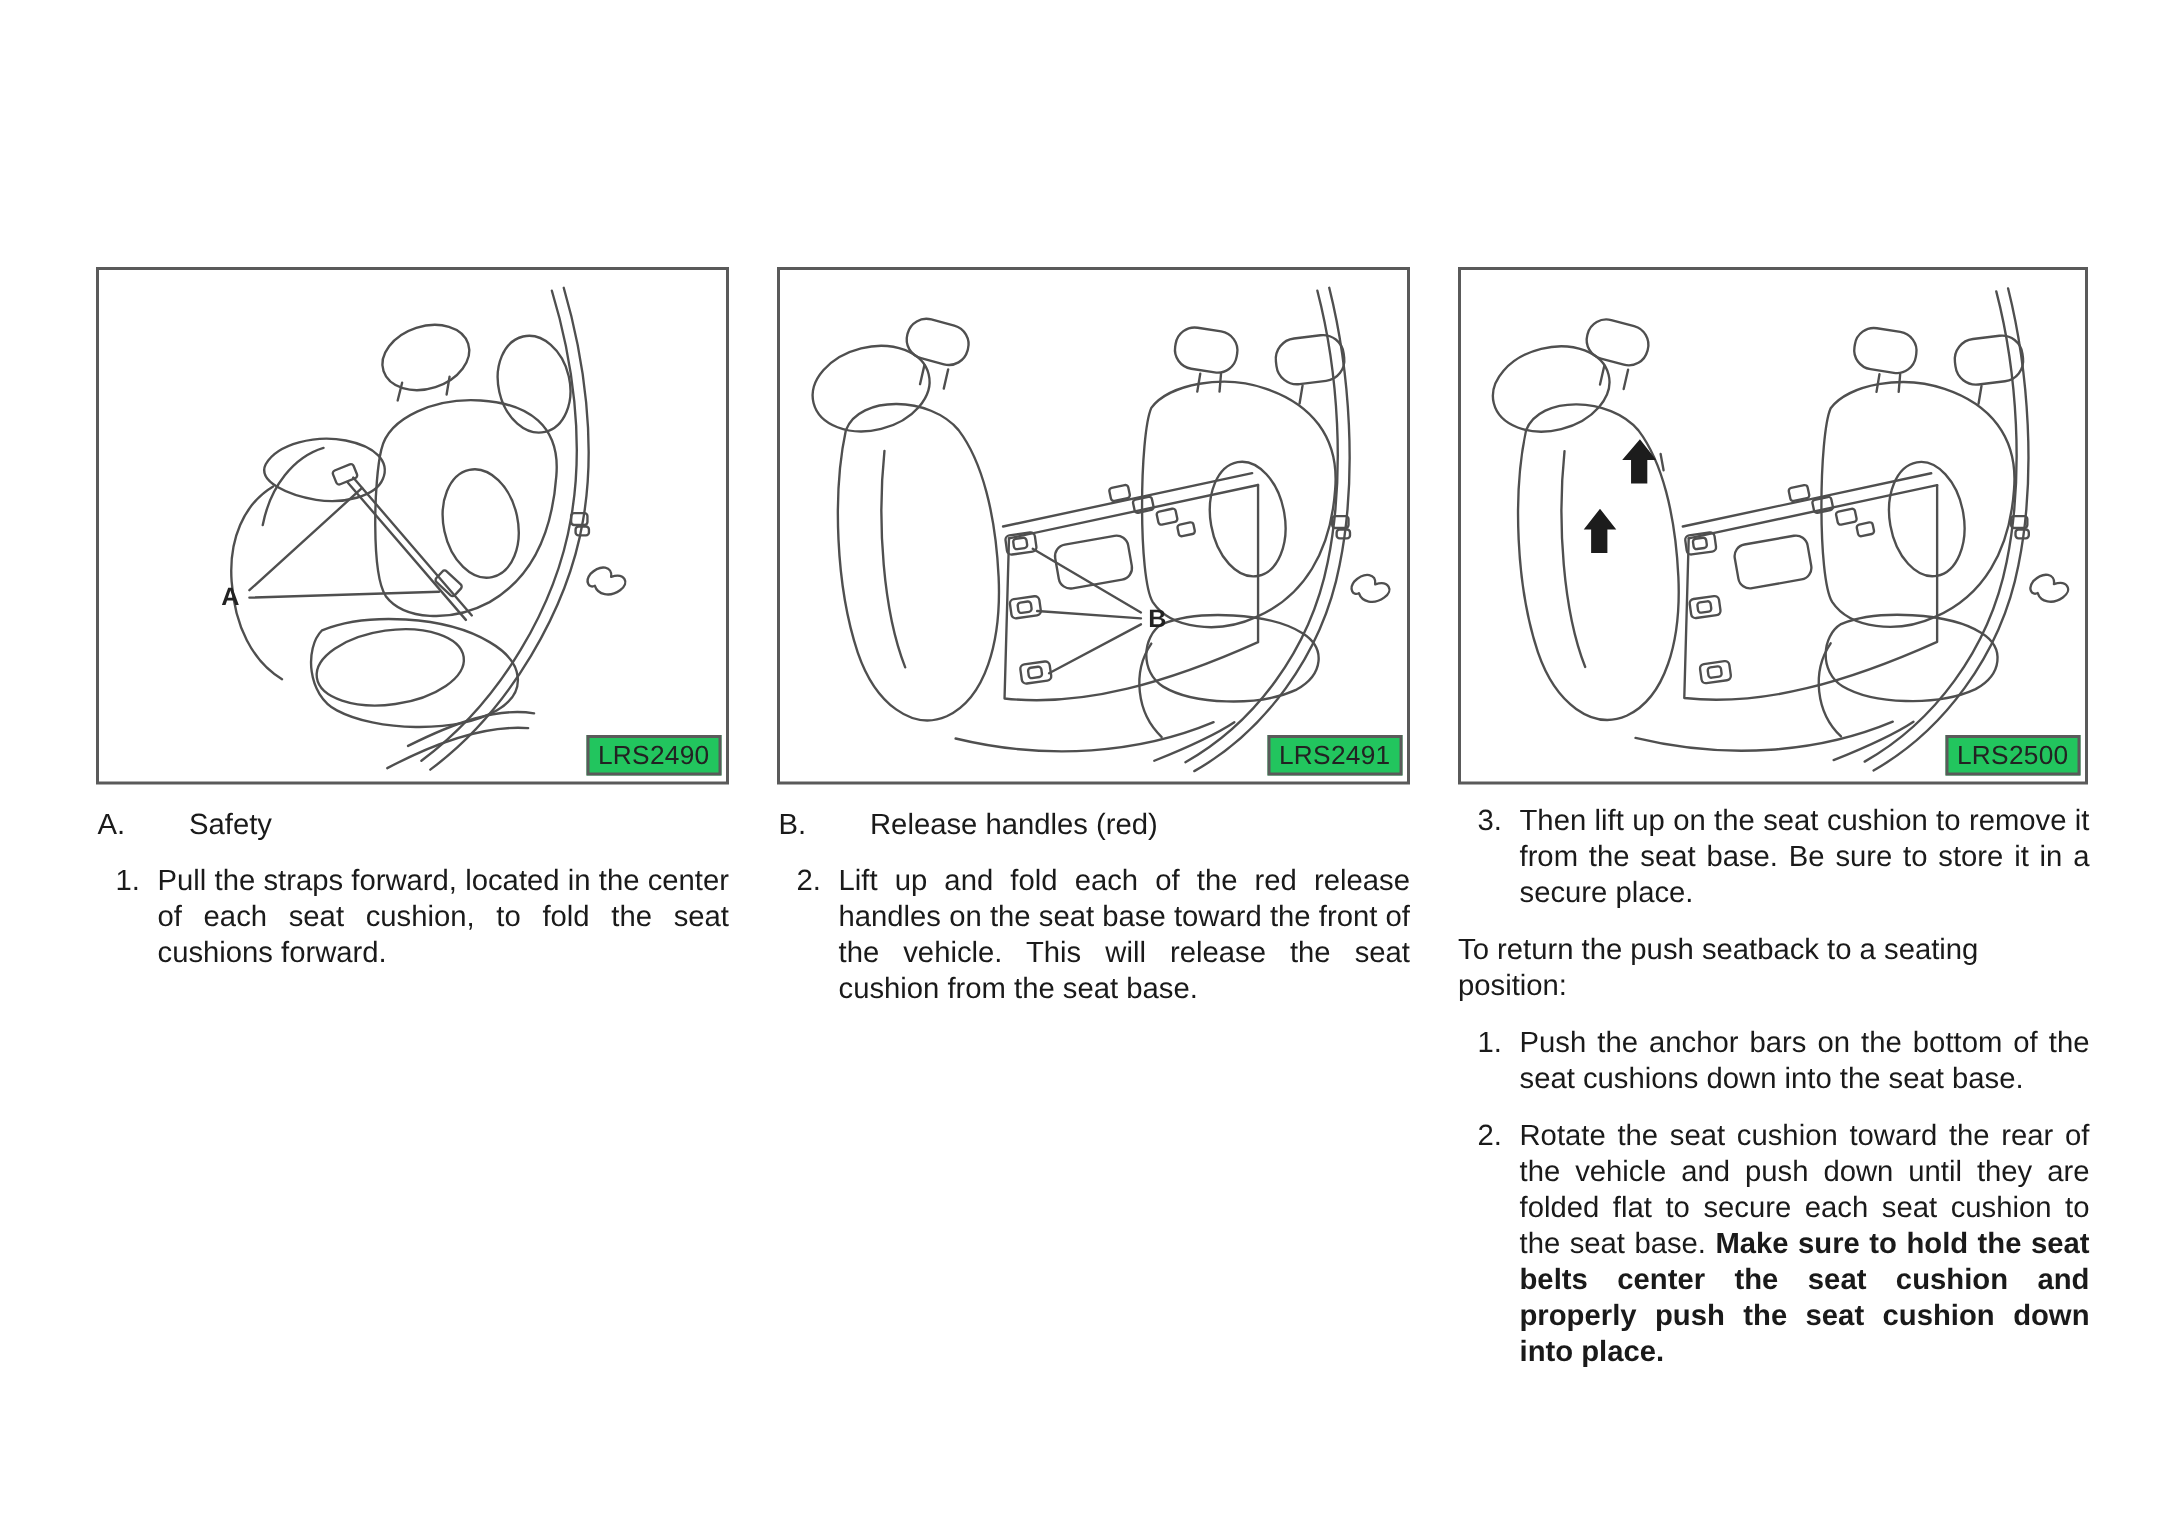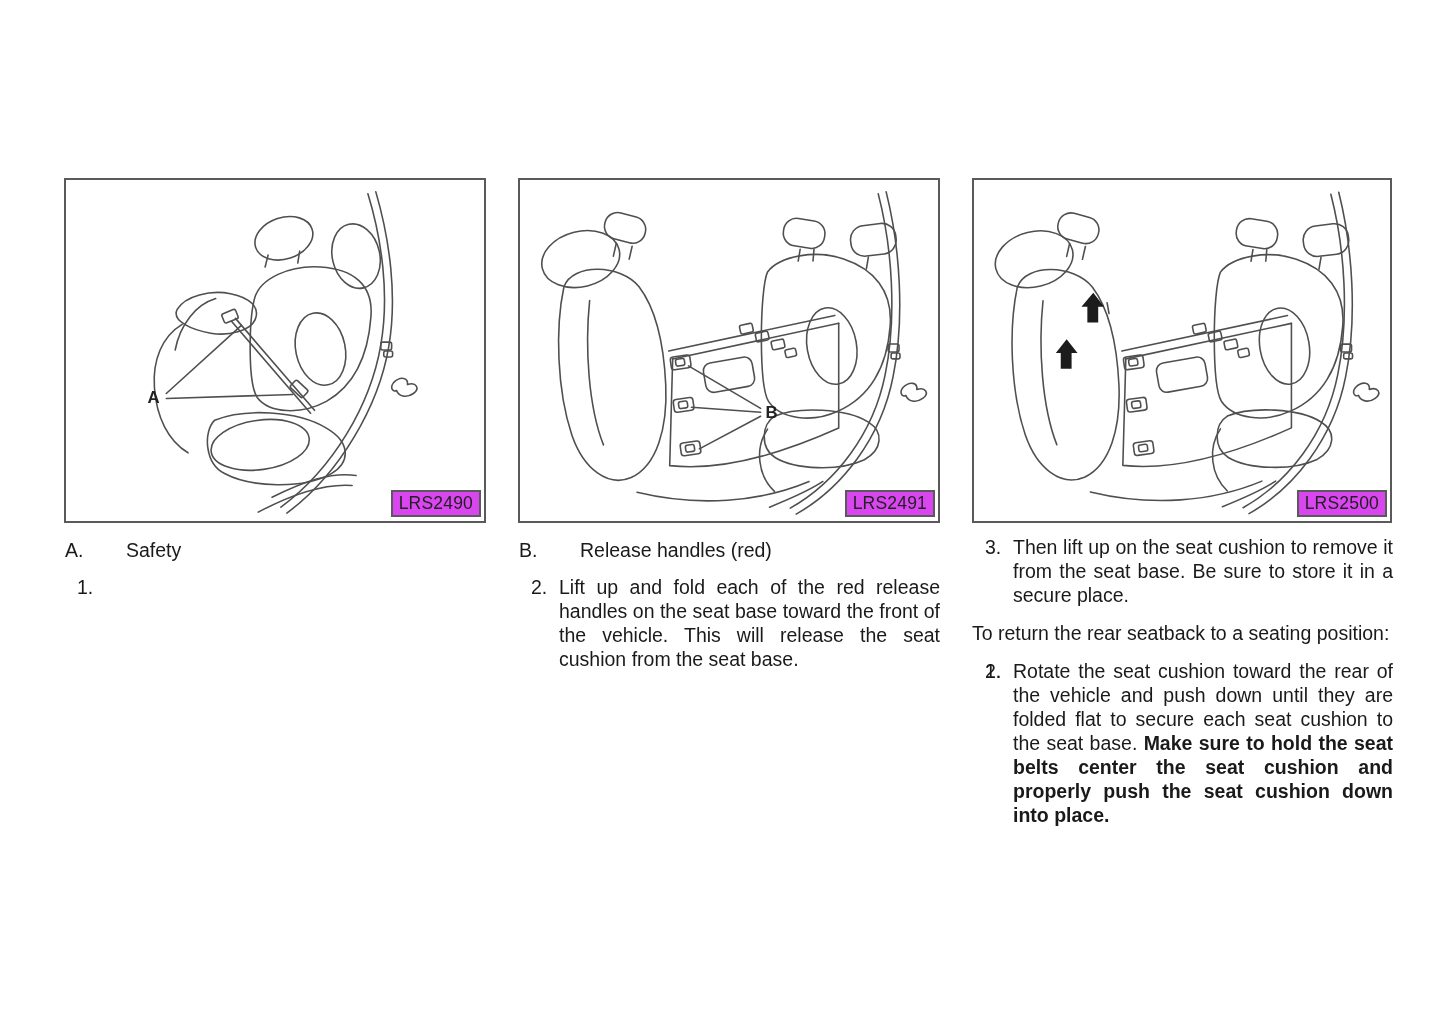--- a/index.html
+++ b/index.html
@@ -9,21 +9,21 @@
   }
   .panel{
     position:absolute;top:178px;width:422px;height:345px;
     border:2px solid #5a5a5a;background:#fff;box-sizing:border-box;
   }
   .panel svg{width:100%;height:100%;display:block;}
   .art *{fill:none;stroke:#4f4f4f;stroke-width:1.6;stroke-linecap:round;stroke-linejoin:round;}
   .art .solid{fill:#1c1c1c;stroke:none;}
   .art text{fill:#222;stroke:none;font:700 17px "Liberation Sans",sans-serif;}
   .fig-code{
-    position:absolute;right:3px;bottom:4px;border:2px solid #5a5a5a;background:#d946ef;
+    position:absolute;right:3px;bottom:4px;border:2px solid #5a5a5a;background:#22c55e;
     padding:0 6px;font-size:17.5px;line-height:23px;color:#222;letter-spacing:.2px;
   }
   .textcol{position:absolute;top:538px;width:422px;font-size:19.5px;line-height:24px;}
   .caption{display:flex;margin:0 0 13px 1px;}
   .cap-label{width:61px;flex:0 0 61px;}
   .step{position:relative;padding-left:41px;margin-bottom:14px;text-align:justify;}
   .step .num{position:absolute;left:13px;}
   .intro{margin:0 0 14px 0;}
   .footer{position:absolute;top:906px;right:42px;font-size:19.5px;font-weight:700;display:flex;align-items:baseline;}
   .footer .pgnum{margin-left:27px;}
@@ -168,42 +168,44 @@
     <div class="fig-code">LRS2500</div>
   </div>
 
   <div class="textcol" style="left:64px;">
     <div class="caption">
       <span class="cap-label">A.</span>
       <span class="cap-text">Safety</span>
     </div>
     <div class="step">
       <span class="num">1.</span>
+      <span>Pull the straps forward, located in the center of each seat cushion, to fold the seat cushions forward.</span>
     </div>
   </div>
 
   <div class="textcol" style="left:518px;">
     <div class="caption">
       <span class="cap-label">B.</span>
       <span class="cap-text">Release handles (red)</span>
     </div>
     <div class="step">
       <span class="num">2.</span>
       <span>Lift up and fold each of the red release handles on the seat base toward the front of the vehicle. This will release the seat cushion from the seat base.</span>
     </div>
   </div>
 
   <div class="textcol" style="left:972px;width:421px;top:535px;">
     <div class="step">
       <span class="num">3.</span>
       <span>Then lift up on the seat cushion to remove it from the seat base. Be sure to store it in a secure place.</span>
     </div>
-    <div class="intro">To return the rear seatback to a seating position:</div>
+    <div class="intro">To return the push seatback to a seating position:</div>
     <div class="step">
       <span class="num">1.</span>
+      <span>Push the anchor bars on the bottom of the seat cushions down into the seat base.</span>
     </div>
     <div class="step">
       <span class="num">2.</span>
       <span>Rotate the seat cushion toward the rear of the vehicle and push down until they are folded flat to secure each seat cushion to the seat base. </span><b>Make sure to hold the seat belts center the seat cushion and properly push the seat cushion down into place.</b>
     </div>
   </div>
 
 
 </div>
 

